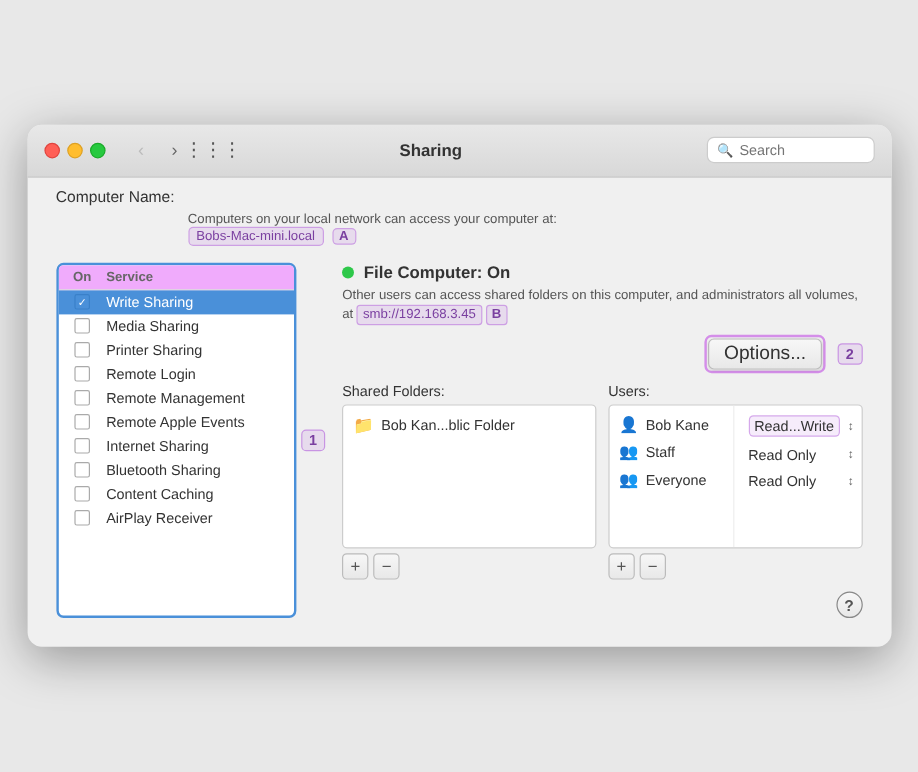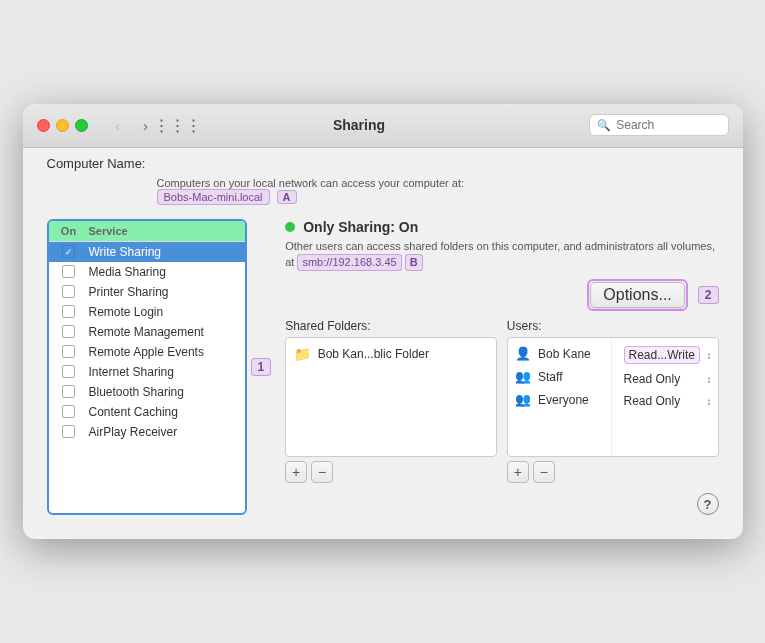--- a/index.html
+++ b/index.html
@@ -106,21 +106,21 @@
     .left-panel {
       width: 200px;
       border: 2px solid #4a90d9;
       border-radius: 6px;
       background: #fff;
       overflow: hidden;
       flex-shrink: 0;
     }
     .service-header {
       display: grid; grid-template-columns: 40px 1fr;
-      background: #86efac;
+      background: #f0abfc;
       border-bottom: 1px solid #ddd;
       padding: 4px 0;
     }
     .service-header-on {
       text-align: center; font-size: 11px; color: #666; font-weight: 600;
     }
     .service-header-label {
       font-size: 11px; color: #666; font-weight: 600;
     }
     .service-item {
@@ -360,21 +360,21 @@
             <span class="service-name">AirPlay Receiver</span>
           </div>
         </div>
         <span class="num-badge">1</span>
       </div>
 
       <div class="right-panel">
 
         <div class="status-row">
           <div class="green-dot"></div>
-          <span class="status-title">Only Sharing: On</span>
+          <span class="status-title">File Computer: On</span>
         </div>
         <div class="status-desc">
           <span>Other users can access shared folders on this computer, and administrators all volumes, at</span>
           <span class="smb-link">smb://192.168.3.45</span>
           <span class="annotation-b">B</span>
         </div>
 
         <div class="options-outer">
           <div class="options-btn-highlight">
             <button class="options-btn">Options...</button>

